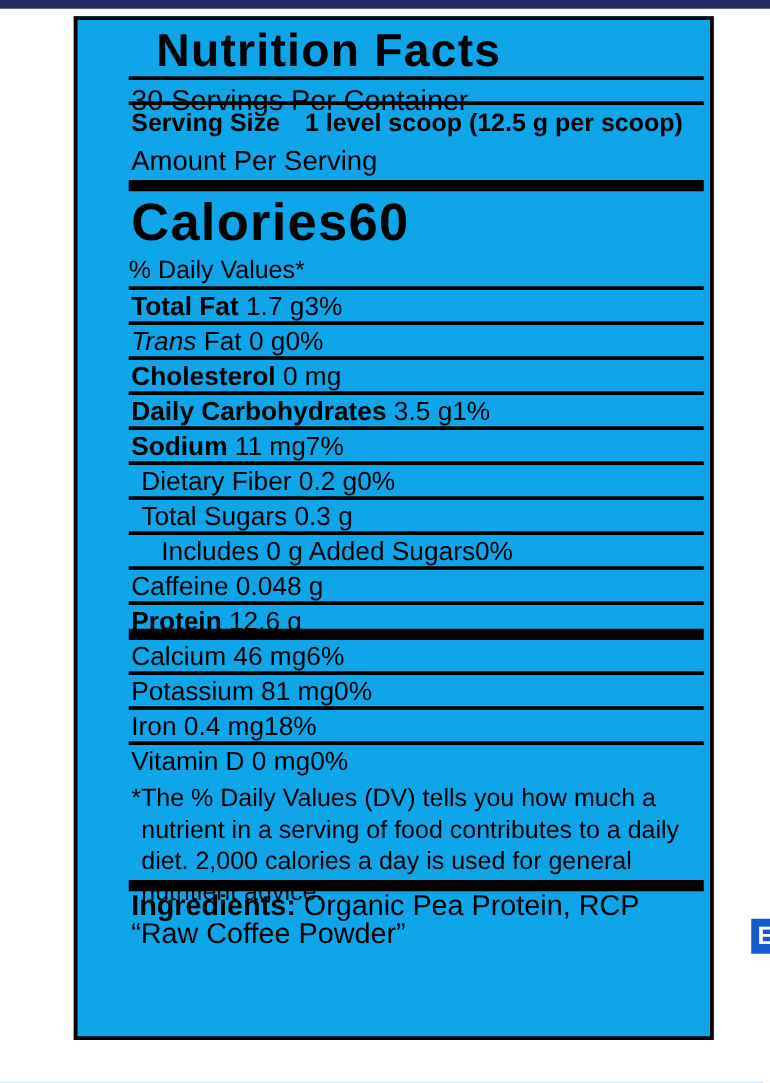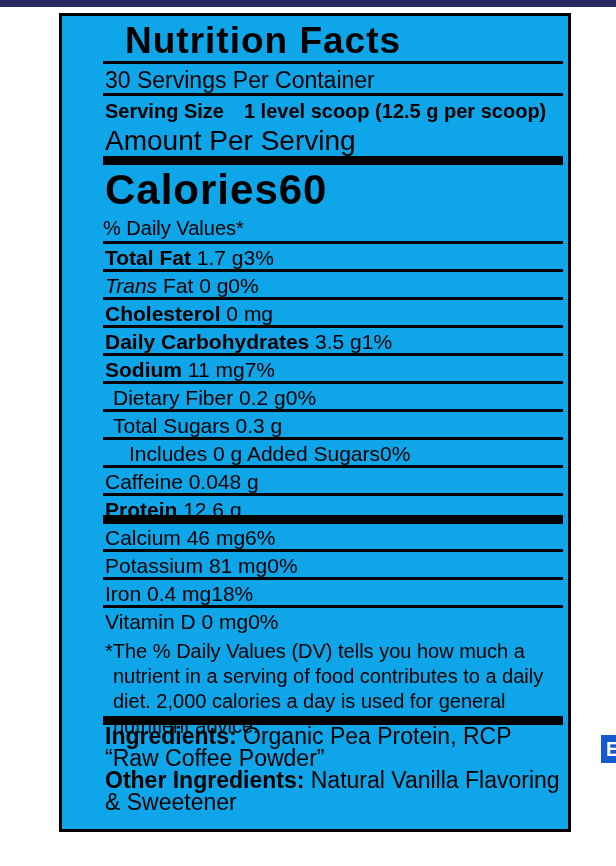--- a/index.html
+++ b/index.html
@@ -30,32 +30,32 @@
   }
   .inner { margin: 0 5px 0 13px; }
 
   .title {
     height: 48px; line-height: 50px;
     font-size: 37px; font-weight: bold; letter-spacing: 1px;
     padding-left: 22px;
     border-bottom: 3px solid #000;
   }
   .servings {
-    height: 32px; line-height: 33px;
+    height: 20px; line-height: 33px;
     font-size: 23px; padding-left: 2px;
     border-bottom: 3px solid #000;
   }
   .serving-size {
     height: 30px; line-height: 31px;
     font-size: 20px; font-weight: bold; padding-left: 2px;
   }
   .serving-size .ss-value { margin-left: 20px; }
   .amount {
     height: 30px; line-height: 30px;
-    font-size: 28px; padding-left: 2px;
+    font-size: 22px; padding-left: 2px;
   }
   .thickbar { height: 9px; background: #000; }
 
   .calories {
     height: 50px; line-height: 50px;
     display: flex; justify-content: flex-start; align-items: center;
     font-size: 42px; font-weight: bold; letter-spacing: 1px;
     padding: 0 2px;
   }
   .dvh {
@@ -173,20 +173,17 @@
         </div>
       </div>
 
     <div class="footnote">*The % Daily Values (DV) tells you how much a nutrient in a serving of food contributes to a daily diet. 2,000 calories a day is used for general nutritient advice.</div>
 
     <div class="thickbar"></div>
 
     <div class="ing">
       <span class="b">Ingredients:</span><span> Organic Pea Protein, RCP “Raw Coffee Powder”</span>
     </div>
-    <div class="ing">
-      <span class="b">Other Ingredients:</span><span> Natural Vanilla Flavoring &amp; Sweetener</span>
-    </div>
 
   </div>
 </div>
 
 <div class="badge" style="background: rgb(20, 89, 205);">E</div>
 
 </body></html>

